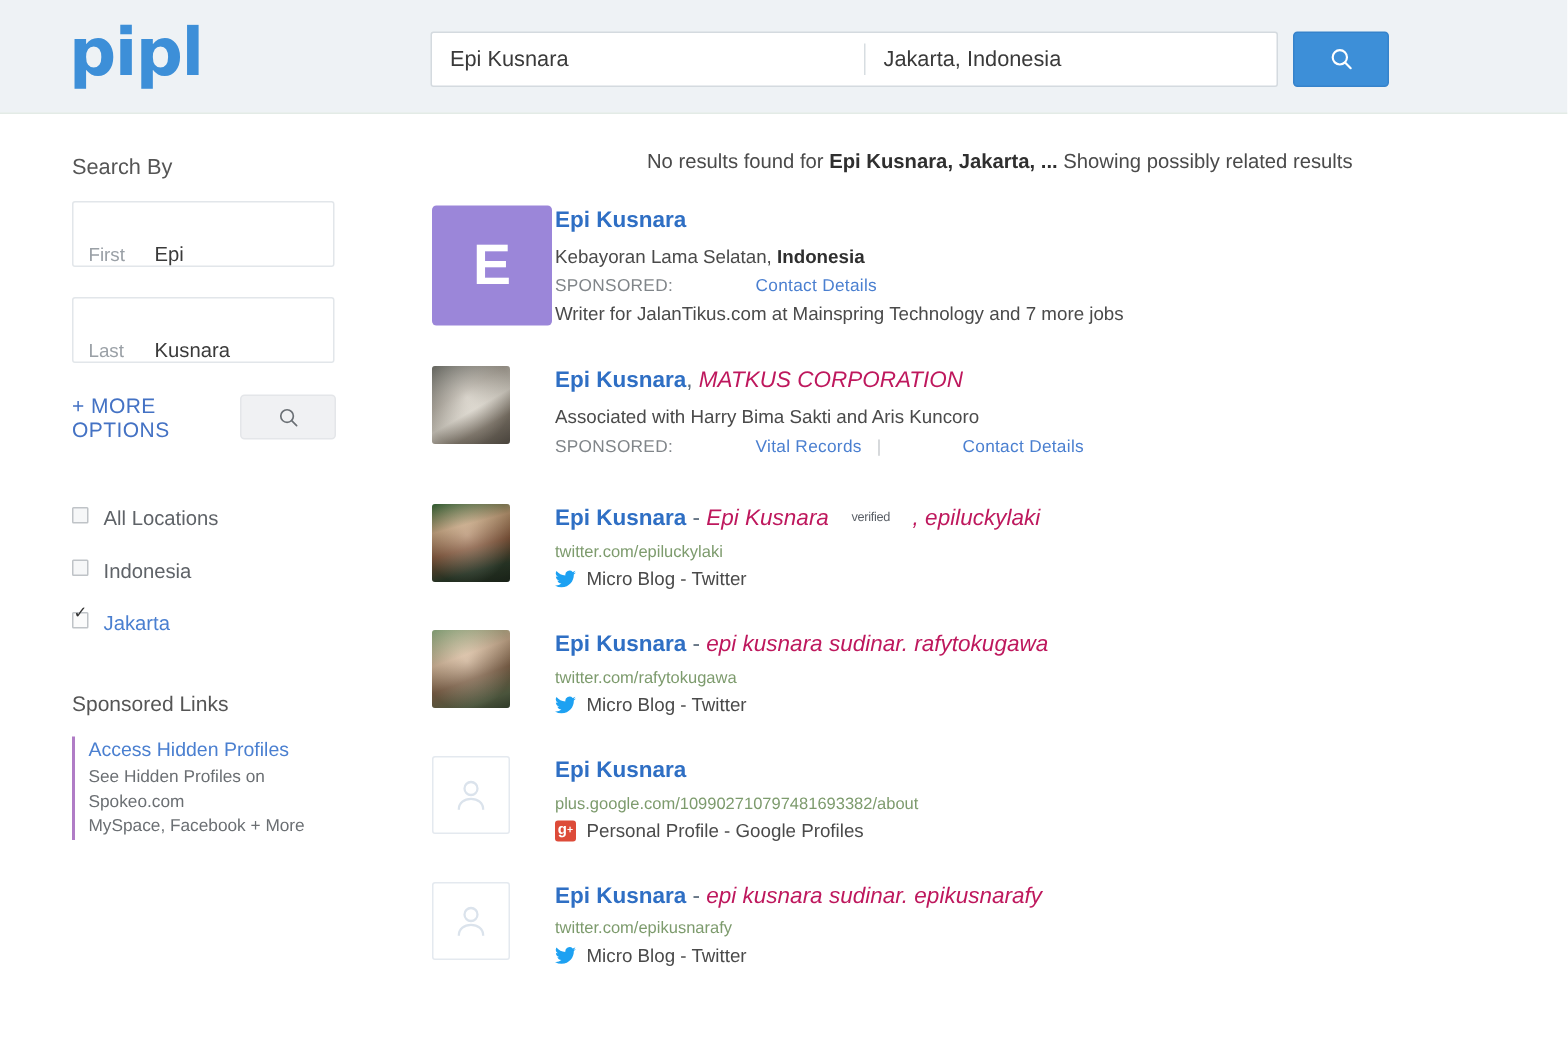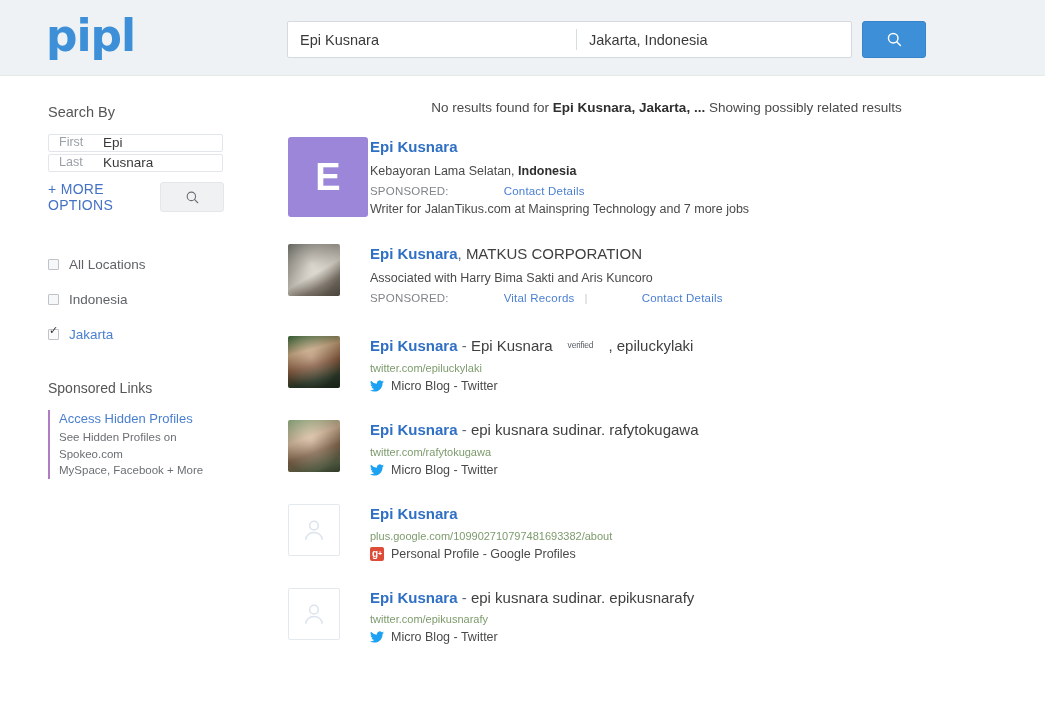--- a/index.html
+++ b/index.html
@@ -70,26 +70,26 @@
   .main { flex: 1; padding: 24px 0 0 8px; }
 
   
   .side-title {
     font-size: 14.5px;
     color: #555;
     margin: 0 0 14px 0;
     font-weight: normal;
   }
   .sf-input {
-    width: 175px; height: 18px;
+    width: 175px; height: 44px;
     border: 1px solid #e2e6ea;
     border-radius: 2px;
     background: #fff;
-    display: flex; align-items: flex-start;
-    margin-bottom: 2px;
+    display: flex; align-items: flex-end;
+    margin-bottom: 20px;
     padding: 0 10px;
   }
   .sf-label { font-size: 12.5px; color: #9aa0a6; width: 44px; }
   .sf-val { font-size: 13.5px; color: #3a3a3a; }
   .more-row {
     display: flex; align-items: center;
     margin-top: 9px;
   }
   .more-options {
     font-size: 14px;
@@ -101,21 +101,21 @@
   .side-search-btn {
     width: 64px; height: 30px;
     background: #f0f1f3;
     border: 1px solid #e4e6e9;
     border-radius: 3px;
     display: flex; align-items: center; justify-content: center;
     cursor: pointer;
   }
   .loc-list { margin-top: 44px; }
   .loc-item {
-    display: flex; align-items: center;
+    display: flex; align-items: flex-start;
     margin-bottom: 20px;
     cursor: pointer;
   }
   .cb {
     width: 11px; height: 11px;
     border: 1px solid #bfc3c7;
     background: #f6f7f8;
     border-radius: 1px;
     margin-right: 10px;
     position: relative;
@@ -191,21 +191,21 @@
 
   .res-body { flex: 1; padding-top: 1px; }
   .res-title {
     font-size: 15px;
     color: #2f6fc4;
     margin-bottom: 6px;
     cursor: pointer;
     line-height: 1.25;
   }
   .res-title .strong { font-weight: bold; }
-  .res-title .light { color: #404040; font-weight: normal; }
+  .res-title .light { color: #be185d; font-weight: normal; font-style: italic; }
   .res-title .sep { color: #5b6b7c; font-weight: normal; }
   .res-title .verified {
     font-size: 8.5px;
     vertical-align: 3px;
     color: #5a5f66;
     letter-spacing: -.2px;
     margin: 0 15px;
   }
   .res-sub {
     font-size: 12.5px;

